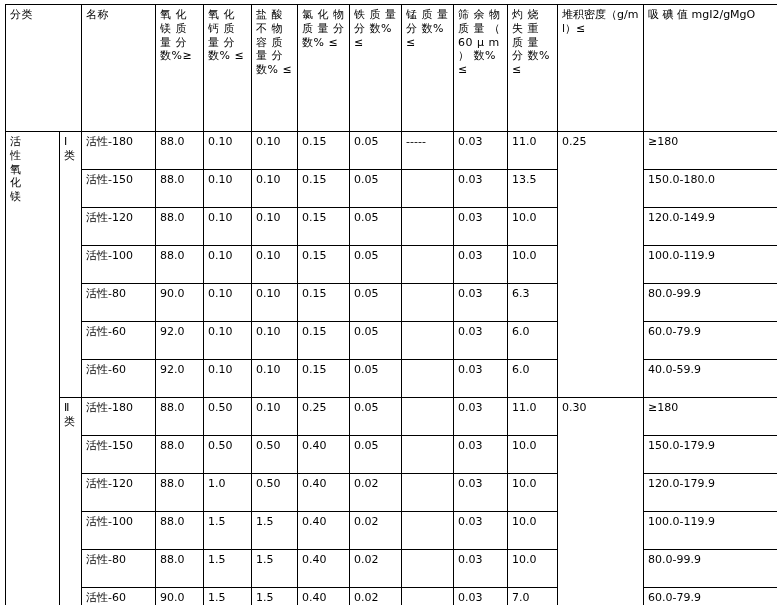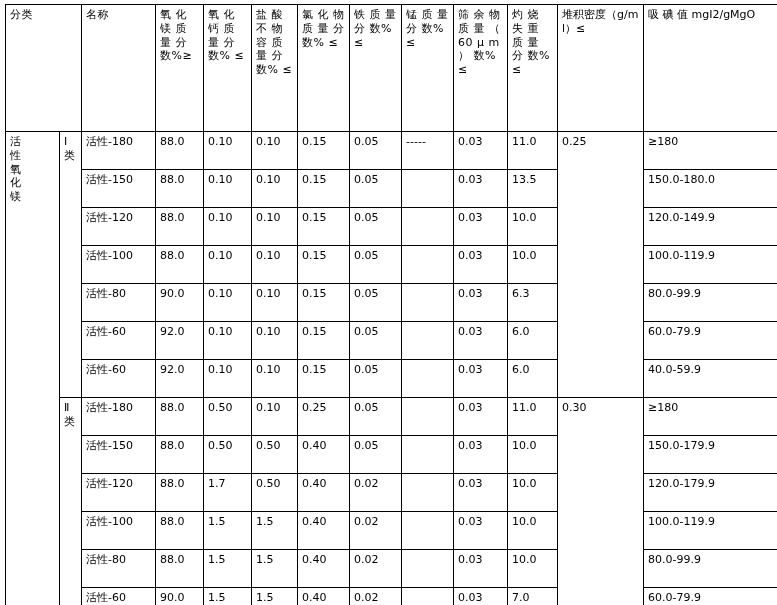--- a/index.html
+++ b/index.html
@@ -244,21 +244,21 @@
           <td>0.40</td>
           <td>0.05</td>
           <td></td>
           <td>0.03</td>
           <td>10.0</td>
           <td>150.0-179.9</td>
         </tr>
         <tr class="row-data">
           <td>活性-120</td>
           <td>88.0</td>
-          <td>1.7</td>
+          <td>1.0</td>
           <td>0.50</td>
           <td>0.40</td>
           <td>0.02</td>
           <td></td>
           <td>0.03</td>
           <td>10.0</td>
           <td>120.0-179.9</td>
         </tr>
         <tr class="row-data">
           <td>活性-100</td>

